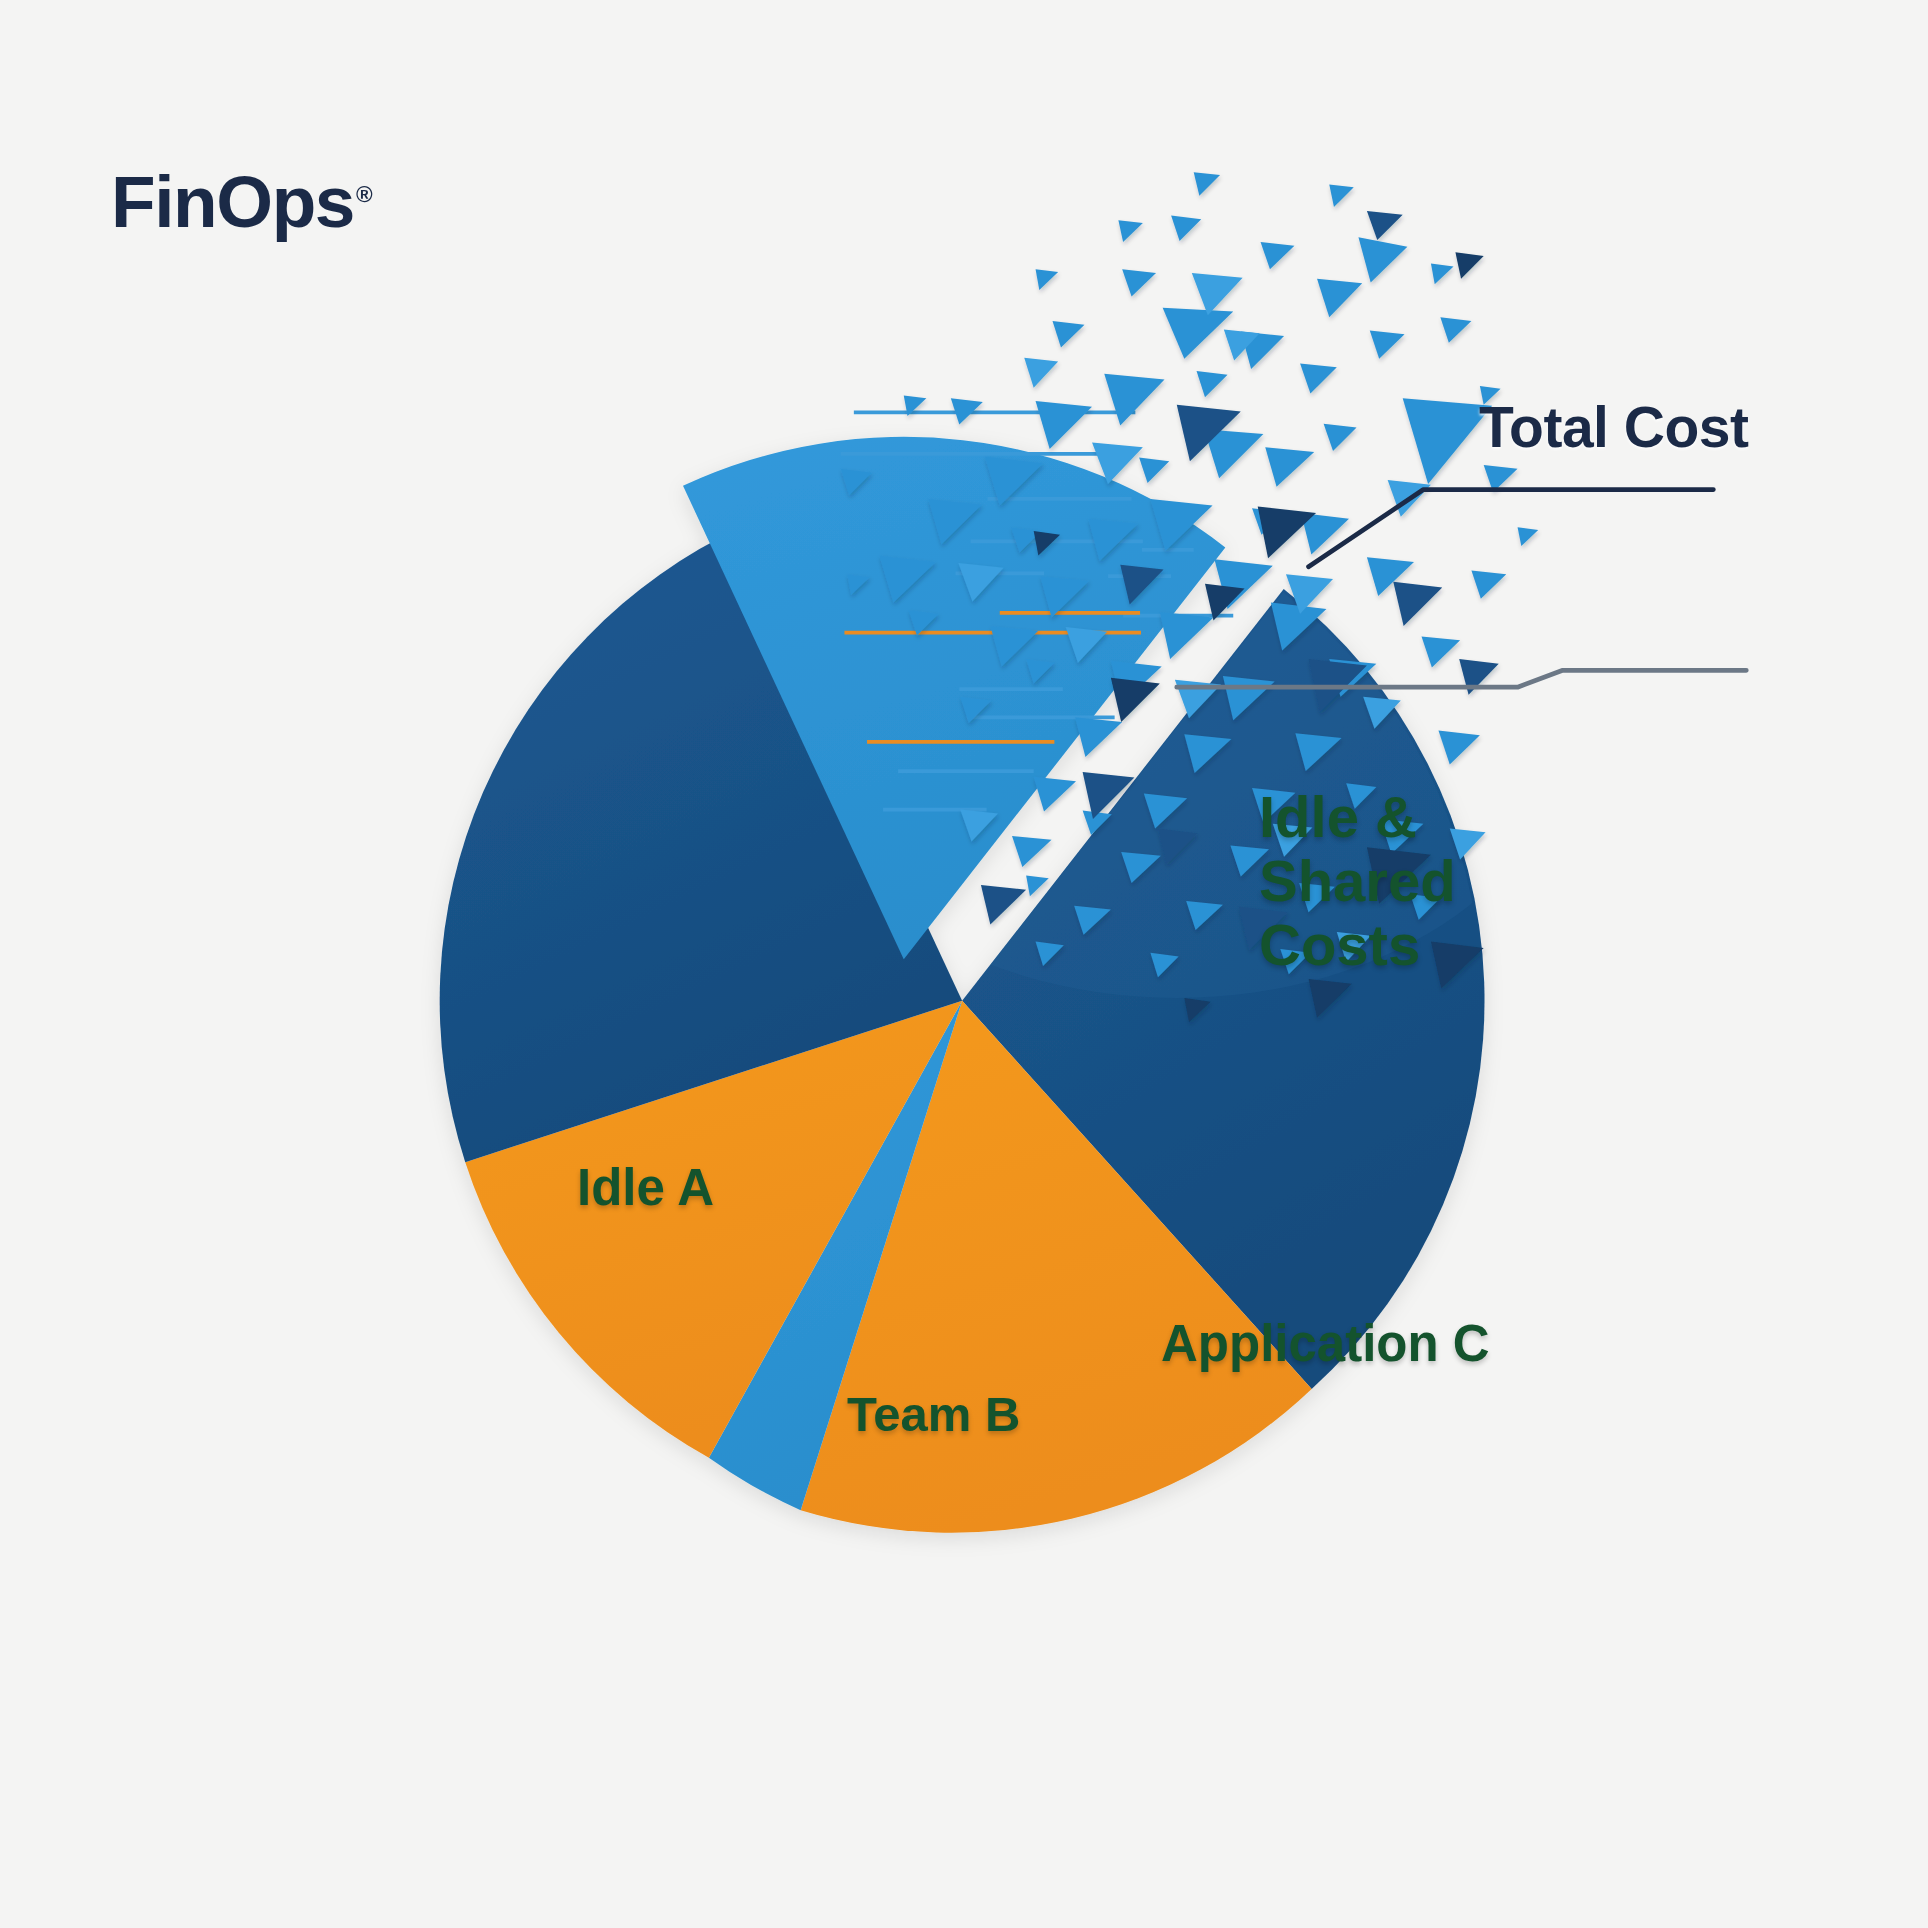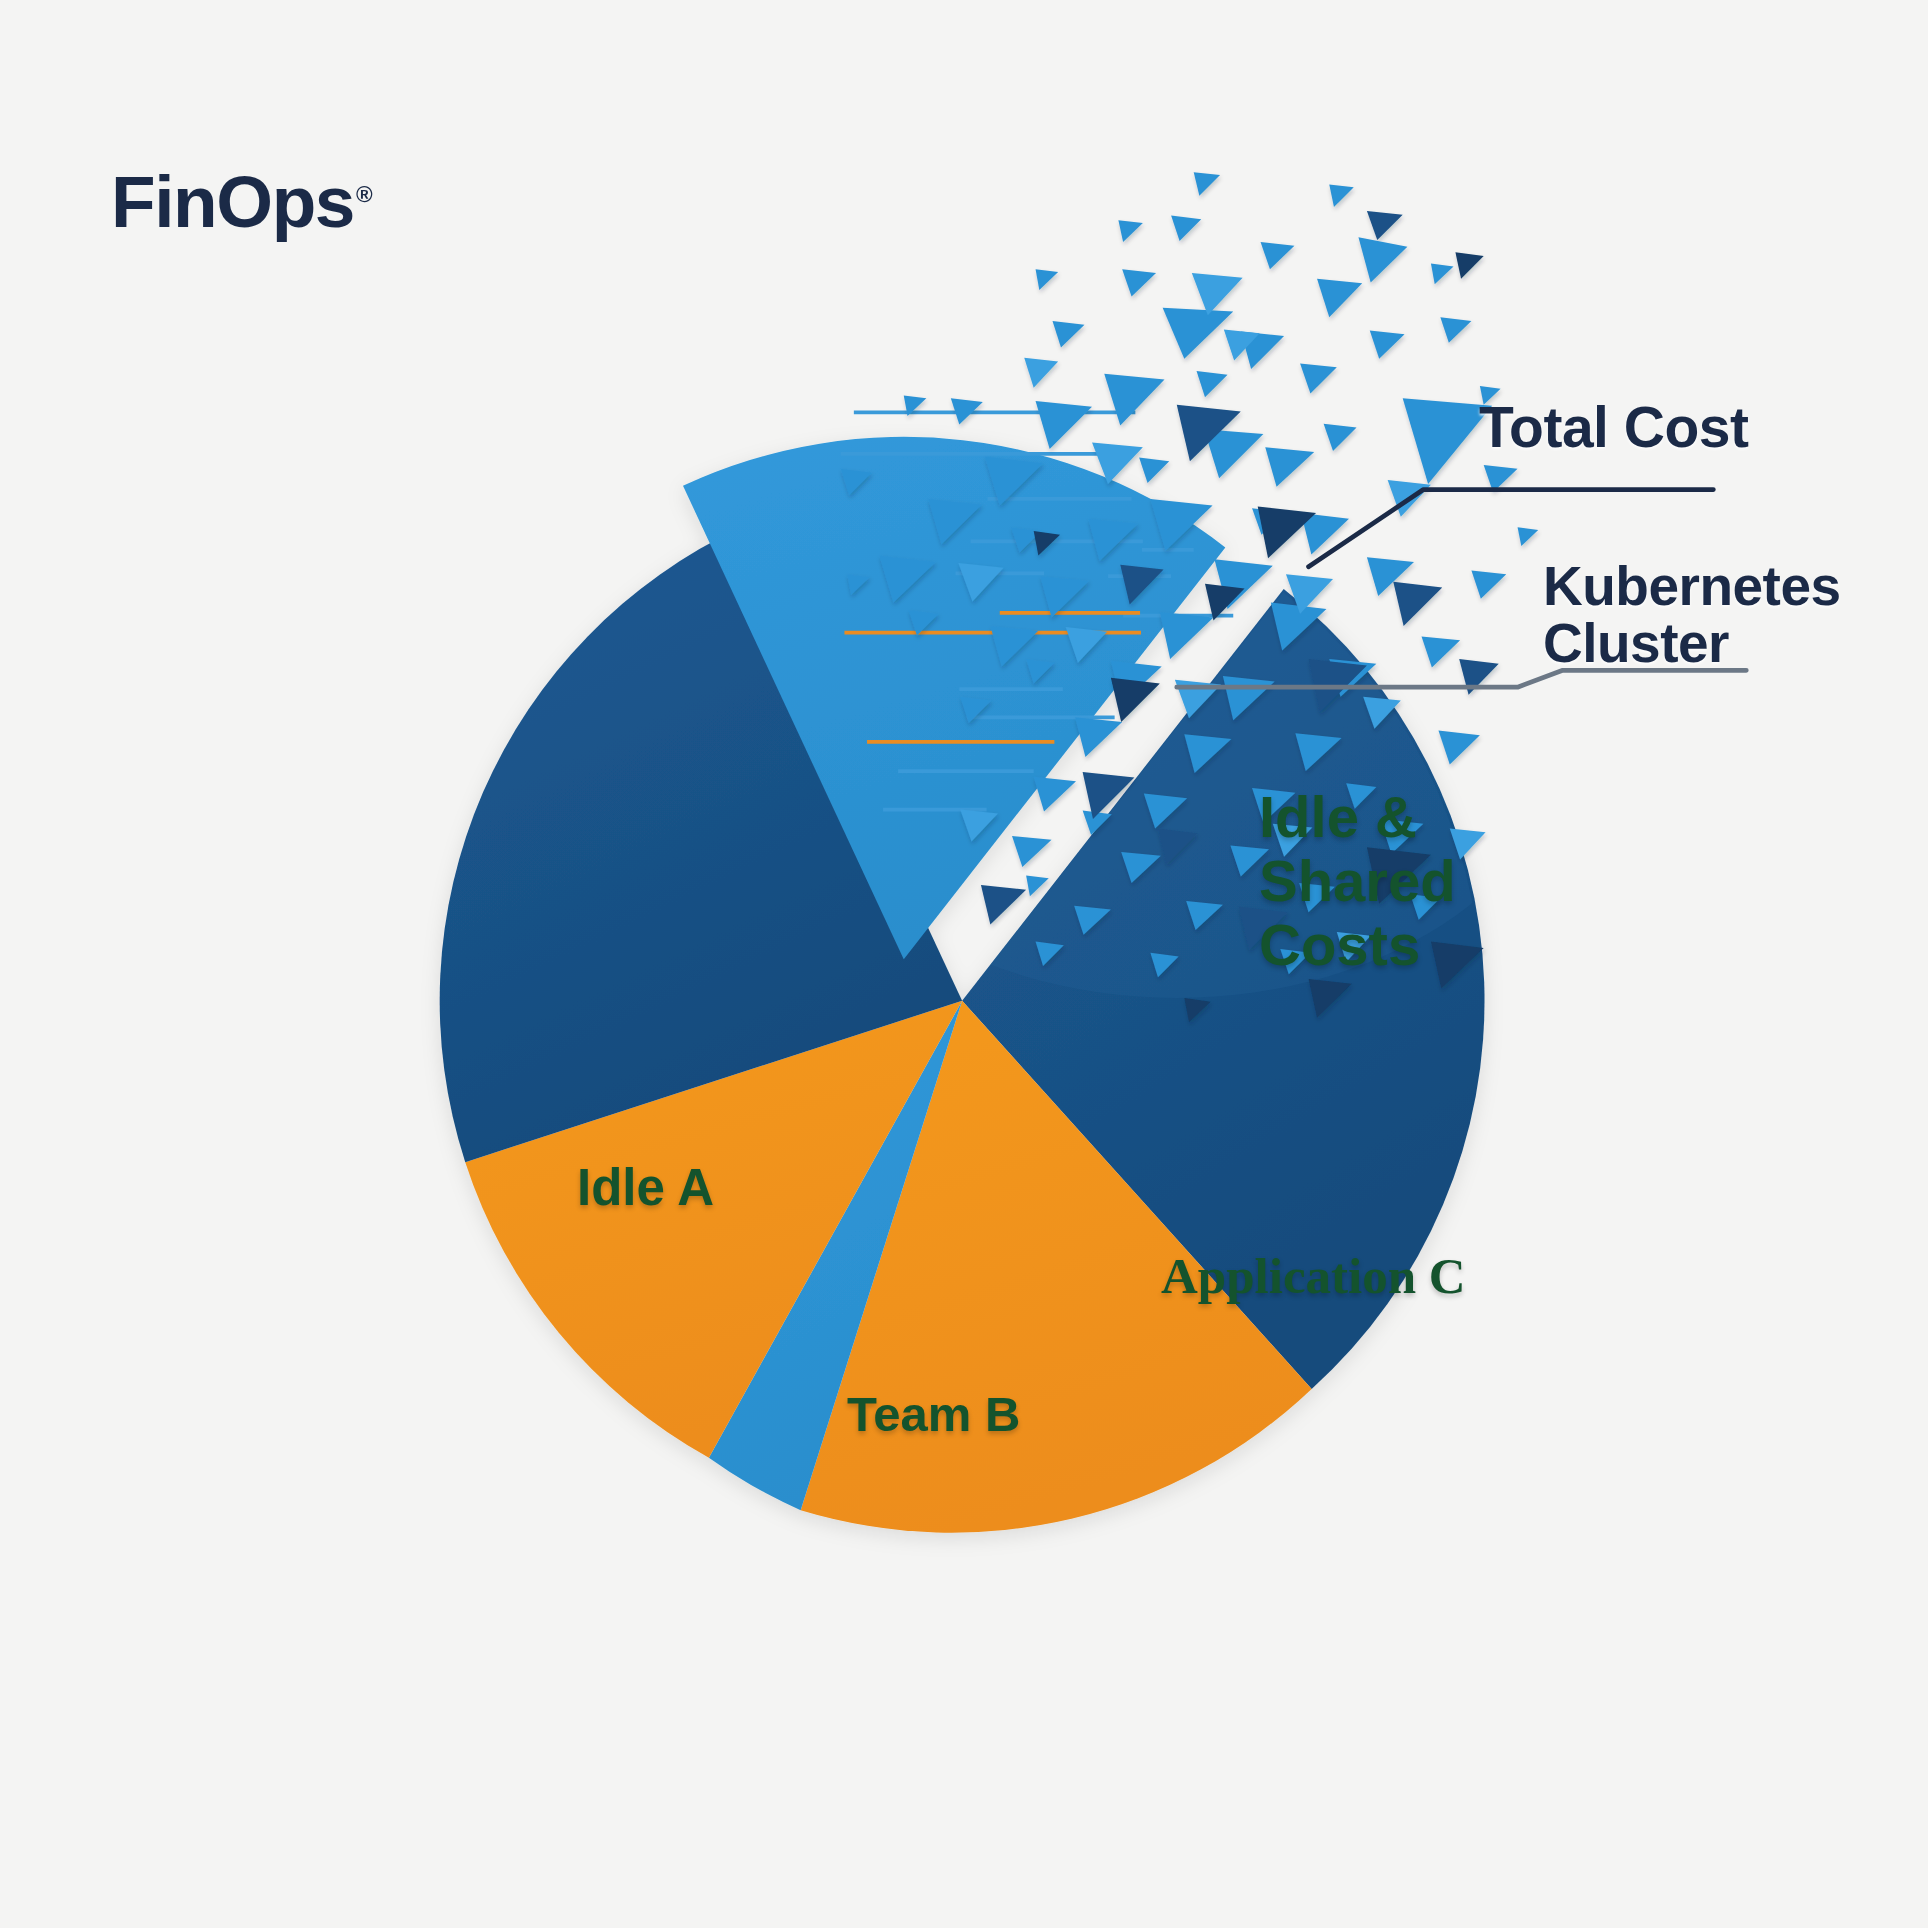--- a/index.html
+++ b/index.html
@@ -53,21 +53,21 @@
     color:#14532d;
     font-weight:bold;
     line-height:1.1;
     white-space:pre-line;
     user-select:none;
     text-shadow:0 2.8px 5.6px rgba(0,0,0,0.22);
   }
   .slice-label.idle   { left:1259px; top:785px;  font-size:58px;}
   .slice-label.teamA  { left:577px;  top:1160px; font-size:51px;}
   .slice-label.teamB  { left:847px;  top:1388px; font-size:49px;}
-  .slice-label.appC   { left:1161px; top:1248px; font-size:51px;font-family:Liberation Serif, serif;}
+  .slice-label.appC   { left:1161px; top:1316px; font-size:51px;}
 </style>
 </head>
 <body>
 
 <div id="stage">
 
   <svg id="figure" viewBox="0 0 2048 2048">
     <defs>
       <clipPath id="clipIdle">
 
@@ -281,22 +281,20 @@
       <path stroke="#1b2a47" stroke-width="5" d="M1390 602 L1512 520 L1820 520"></path>
 
       <path stroke="#6c7886" stroke-width="5" d="M1250 730 L1612 730 L1660 712 L1855 712"></path>
     </g>
   </svg>
 
   <div class="brand"><span>FinOps</span><span class="reg">®</span></div>
 
   <div class="callout total">Total Cost</div>
 
-  <div class="callout k8s">Kubernetes
-Cluster</div>
 
   <div class="slice-label idle">Idle &amp;
 Shared
 Costs</div>
 
   <div class="slice-label teamA">Idle A</div>
 
   <div class="slice-label teamB">Team B</div>
 
   <div class="slice-label appC">Application C</div>

